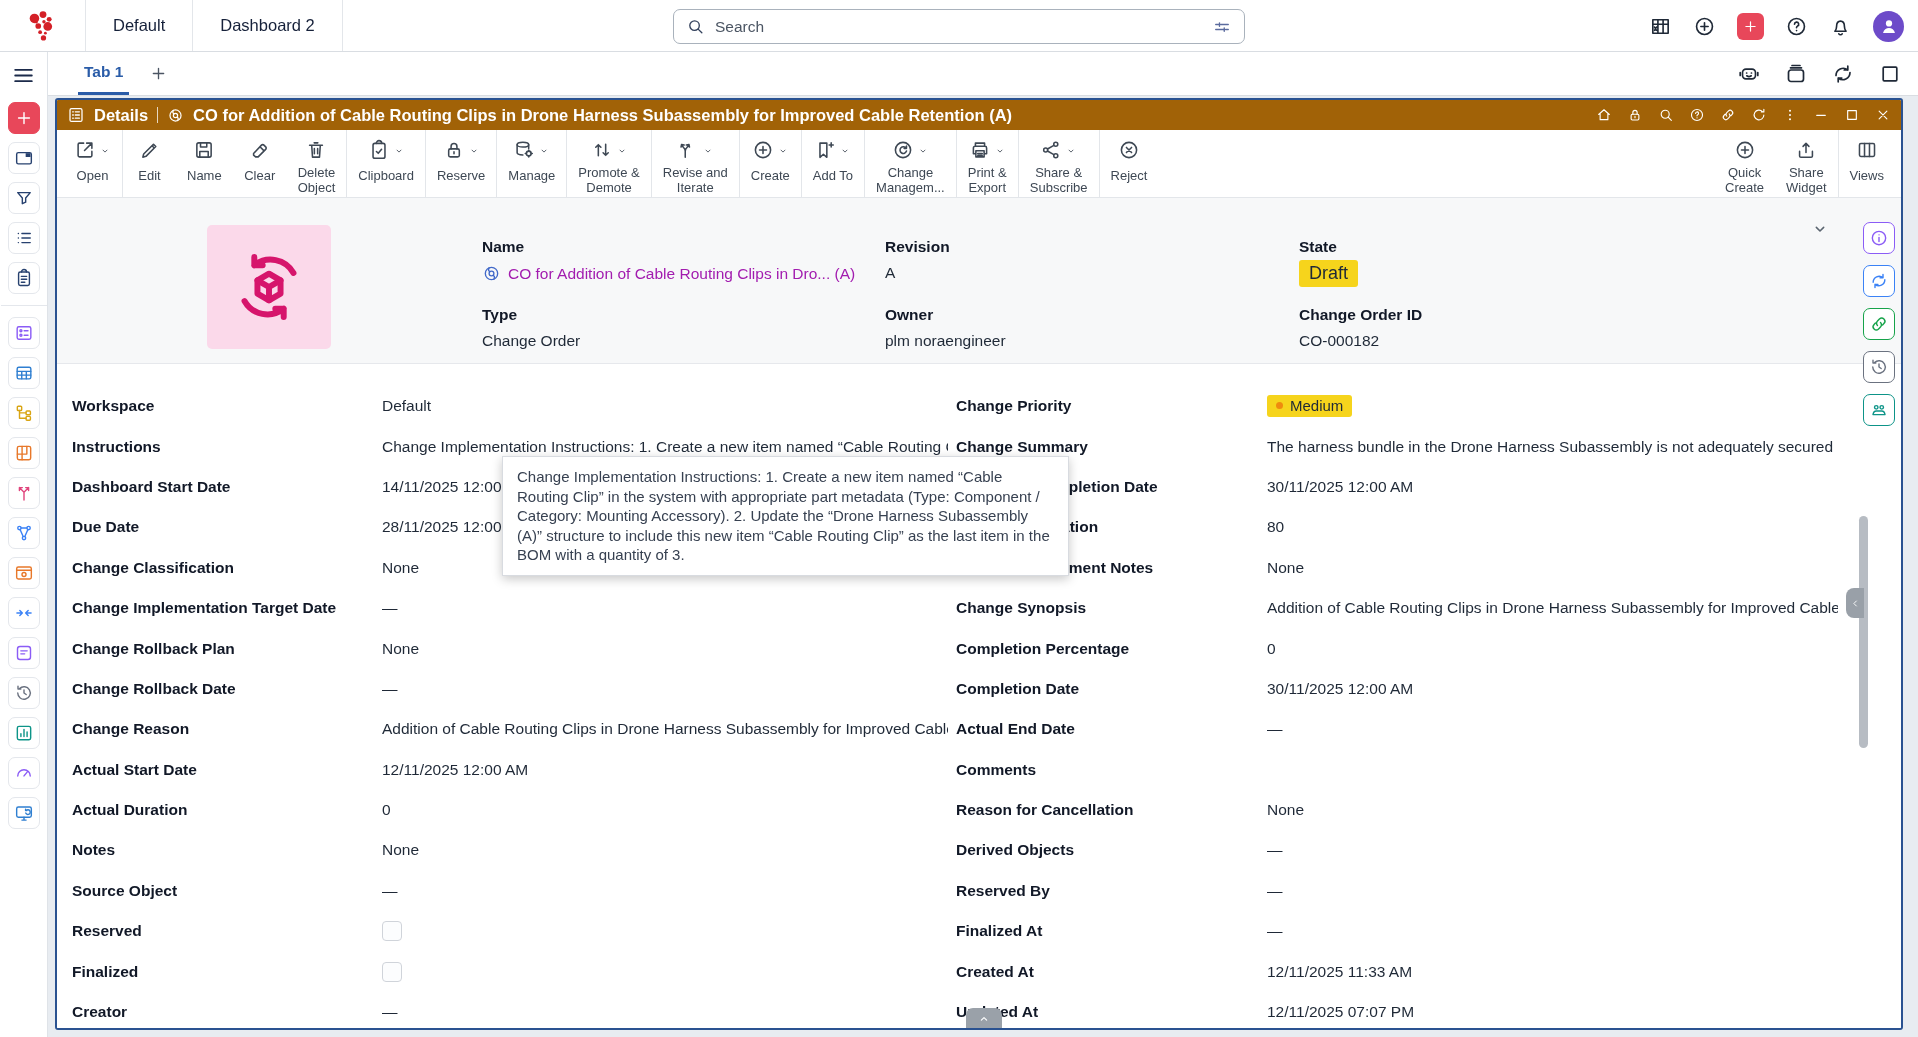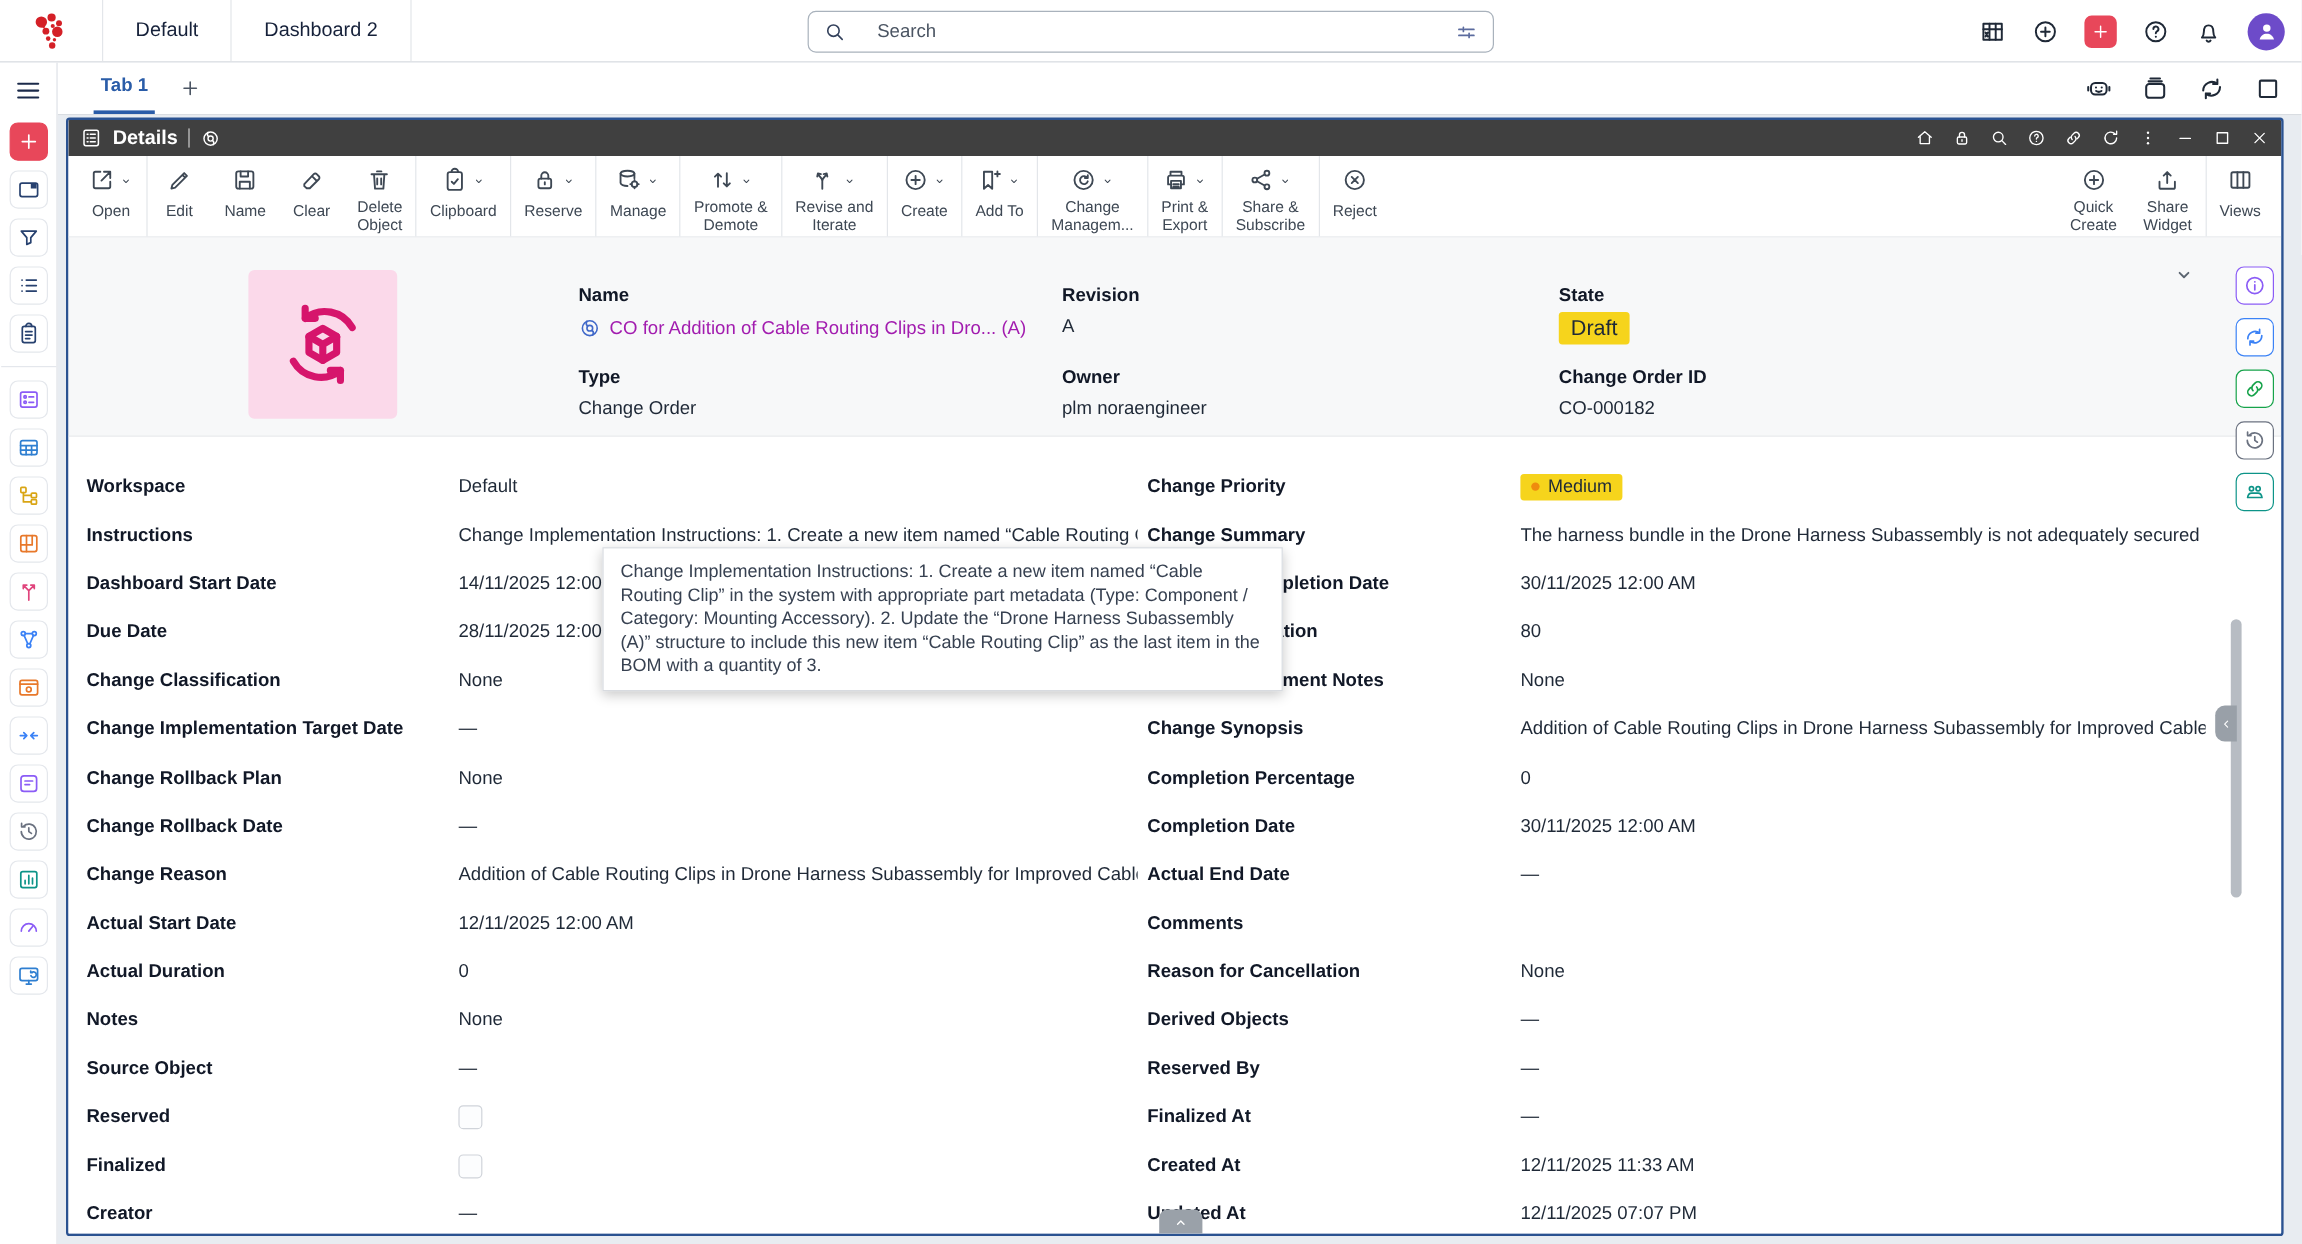--- a/index.html
+++ b/index.html
@@ -5,21 +5,21 @@
   *{box-sizing:border-box;margin:0;padding:0}
   html,body{width:1918px;height:1037px;overflow:hidden}
   body{font-family:"Liberation Sans",sans-serif;background:#e8ecf1;color:#1f2937;position:relative}
   .icn{display:inline-flex;align-items:center;justify-content:center}
   .icn svg{display:block}
 
   
   .topbar{position:absolute;left:0;top:0;width:1918px;height:52px;background:#fff;border-bottom:1px solid #d9dde2;display:flex;align-items:center;z-index:30}
   .logo{width:86px;height:100%;display:flex;align-items:center;justify-content:center;border-right:1px solid #e3e6ea}
   .ws-tab{height:100%;display:flex;align-items:center;padding:0 27px;font-size:16.5px;color:#16213a;border-right:1px solid #e3e6ea;cursor:default}
-  .searchbox{position:absolute;left:673px;top:9px;width:572px;height:35px;border:1px solid #a9b2bc;border-radius:7px;display:flex;align-items:center;padding:0 12px;gap:26px;background:#fff}
+  .searchbox{position:absolute;left:673px;top:9px;width:572px;height:35px;border:1px solid #a9b2bc;border-radius:7px;display:flex;align-items:center;padding:0 12px;gap:10px;background:#fff}
   .searchbox input{border:none;outline:none;flex:1;font-size:15.5px;color:#374151;font-family:"Liberation Sans",sans-serif}
   .searchbox input::placeholder{color:#4b5563}
   .top-icons{position:absolute;right:14px;top:0;height:52px;display:flex;align-items:center;gap:21px}
   .red-tile{width:27px;height:27px;border-radius:6px;background:#e8475a;color:#fff;display:flex;align-items:center;justify-content:center}
   .avatar{width:31px;height:31px;border-radius:50%;background:#6d4bc9;color:#fff;display:flex;align-items:center;justify-content:center}
 
   
   .tabbar{position:absolute;left:48px;top:52px;right:0;height:44px;background:#fff;border-bottom:1px solid #d9dde2;display:flex;align-items:center;z-index:20}
   .doc-tab{height:100%;display:flex;align-items:center;margin-left:30px;padding:0 6px;font-size:15.5px;color:#2a5ca8;border-bottom:3px solid #2a5ca8;font-weight:bold}
   .tab-add{margin-left:20px;color:#4b5563}
@@ -28,21 +28,21 @@
   
   .sidebar{position:absolute;left:0;top:52px;width:48px;bottom:0;background:#fff;border-right:1px solid #dfe3e8;z-index:25;display:flex;flex-direction:column;align-items:center}
   .burger{margin:11px 0 14px;color:#1b2a4a}
   .side-tiles{display:flex;flex-direction:column;align-items:center;gap:8px;width:100%}
   .tile32{width:32px;height:32px;border:1px solid #e4e7ec;border-radius:7px;background:#fff;display:flex;align-items:center;justify-content:center;cursor:pointer}
   .tile32.tile-red{background:#e8475a;border-color:#e8475a;color:#fff}
   .side-div{width:46px;height:1px;background:#e4e7ec;margin:3px 0}
 
   
   .window{position:absolute;left:55px;top:98px;width:1848px;height:932px;background:#fff;border:2px solid #2a5291;border-radius:3px;overflow:hidden;z-index:10}
-  .win-header{height:30px;background:#404040;color:#fff;display:flex;align-items:center;padding:0 10px;gap:9px}
+  .win-header{height:30px;background:#a16207;color:#fff;display:flex;align-items:center;padding:0 10px;gap:9px}
   .win-title{font-size:16.5px;font-weight:bold;white-space:nowrap;display:flex;align-items:center;gap:9px}
   .win-sep{width:1px;height:16px;background:rgba(255,255,255,.75)}
   .win-controls{margin-left:auto;display:flex;align-items:center;gap:15px}
   .win-controls .icn{cursor:pointer}
 
   
   .toolbar{height:68px;border-bottom:1px solid #e3e6ea;display:flex;align-items:stretch;padding:0 6px;background:#fff}
   .tbtn{display:flex;flex-direction:column;align-items:center;padding:9px 11px 3px;min-width:54px;color:#3e4854;cursor:pointer}
   .tbtn .ticon{height:25px;display:flex;align-items:flex-start;gap:3px}
   .tbtn .tlabel{font-size:13px;line-height:1.18;text-align:center;white-space:pre-line;margin-top:4px}
@@ -387,20 +387,21 @@
     <span class="win-title">
       <span>Details</span>
       <span class="win-sep"></span>
       <span class="icn">
           <svg viewBox="0 0 24 24" width="17" height="17" fill="none" stroke="currentColor" stroke-width="1.7" stroke-linecap="round" stroke-linejoin="round">
             <circle cx="12" cy="12" r="7.8"></circle>
             <circle cx="12" cy="12" r="3"></circle>
             <path d="M9 4.8c-1.2 2-1.2 3.4.4 4.6M15 19.2c1.2-2 1.2-3.4-.4-4.6"></path>
           </svg>
         </span>
+      <span>CO for Addition of Cable Routing Clips in Drone Harness Subassembly for Improved Cable Retention (A)</span>
     </span>
     <span class="win-controls">
 
     <span class="icn">
           <svg viewBox="0 0 24 24" width="16" height="16" fill="none" stroke="currentColor" stroke-width="1.7" stroke-linecap="round" stroke-linejoin="round">
             <path d="M4 11.2 12 4.2l8 7M6.2 9.8V19h11.6V9.8"></path>
           </svg>
         </span>
         <span class="icn">
           <svg viewBox="0 0 24 24" width="16" height="16" fill="none" stroke="currentColor" stroke-width="1.7" stroke-linecap="round" stroke-linejoin="round">

